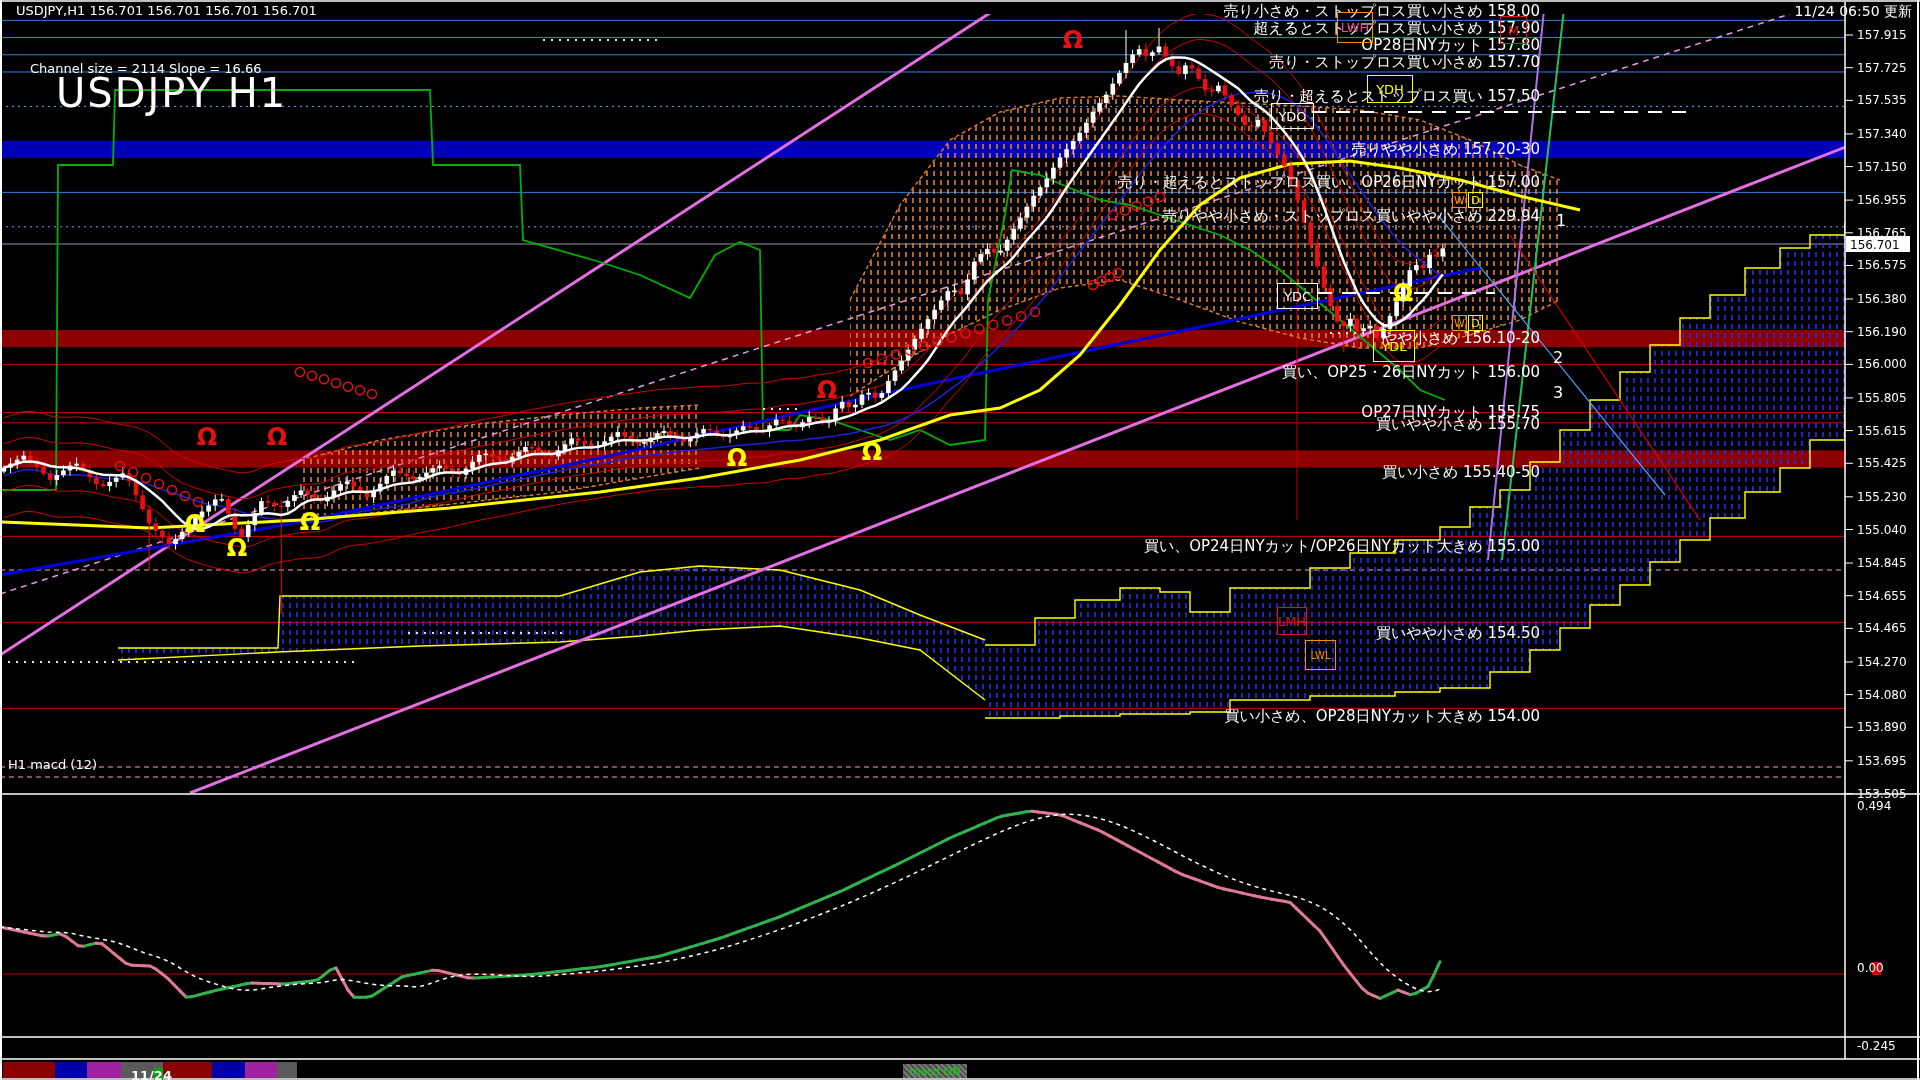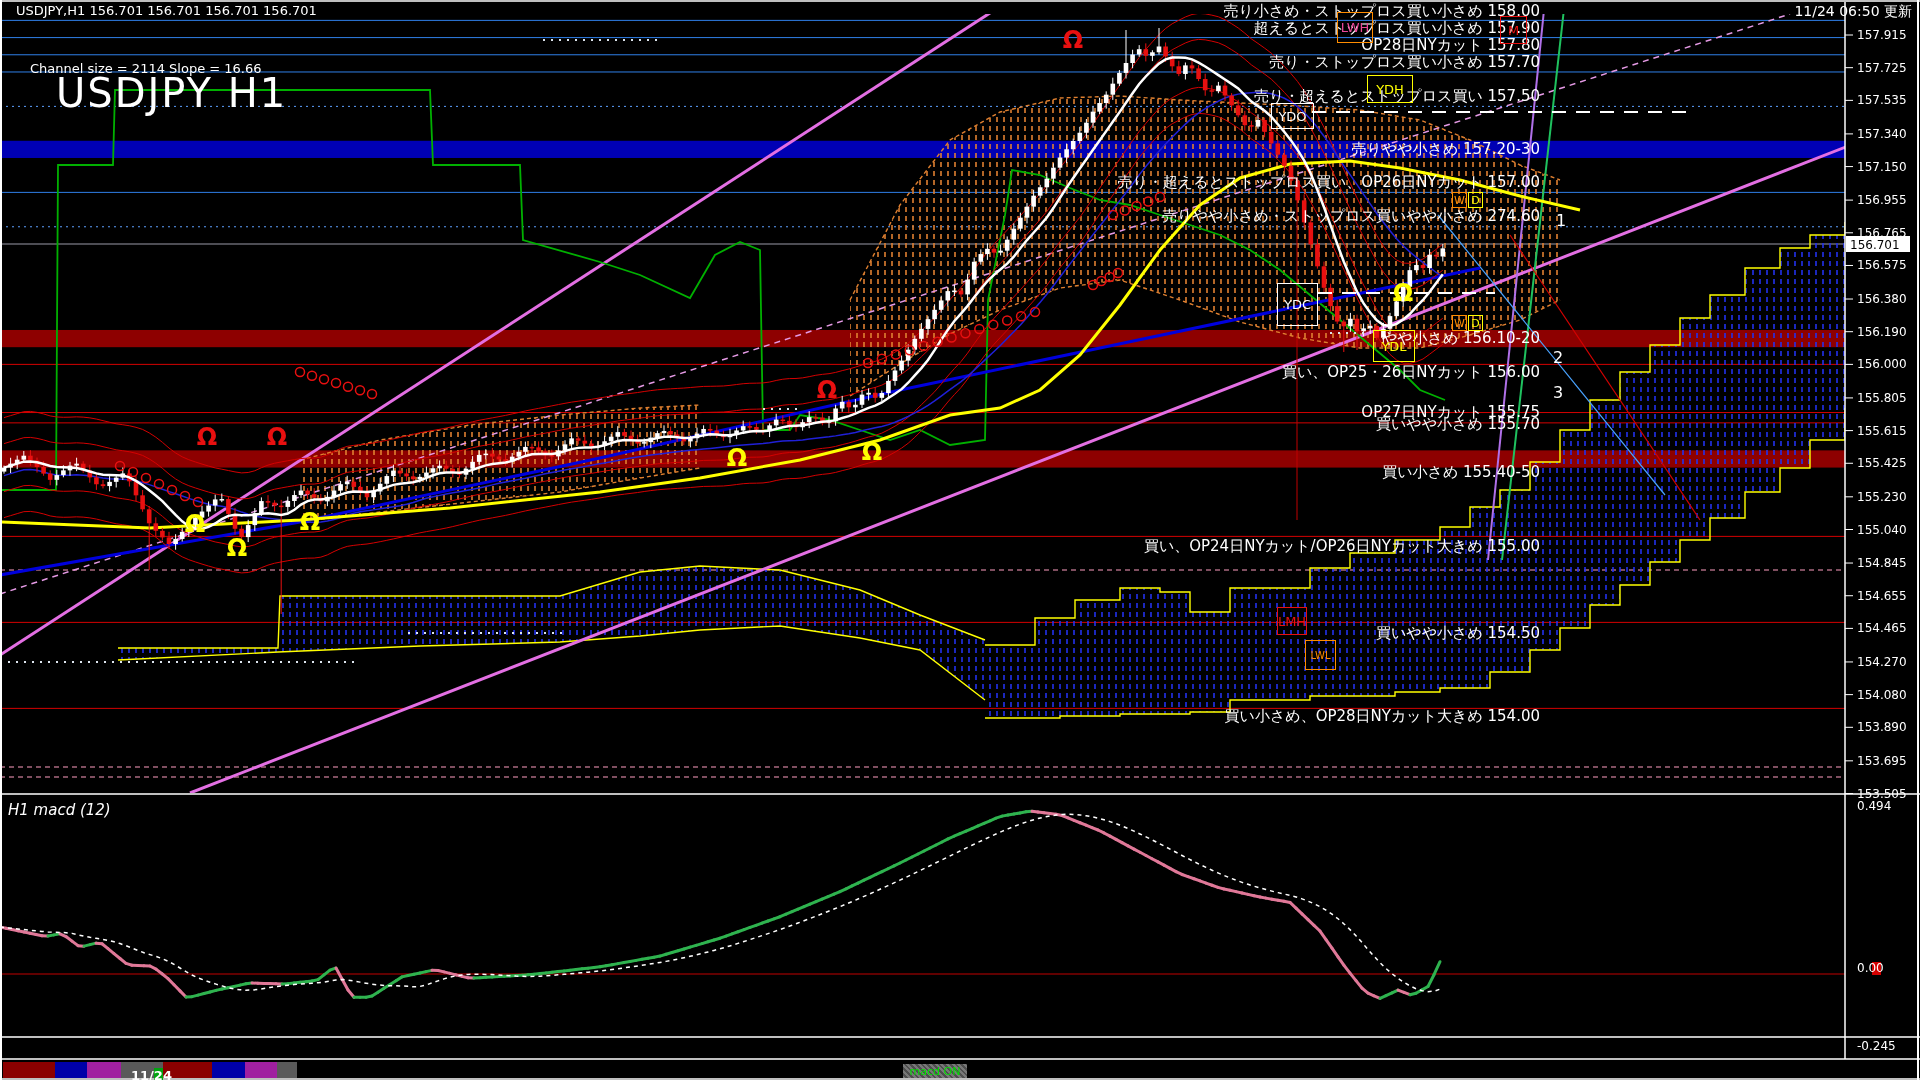--- a/index.html
+++ b/index.html
@@ -896,48 +896,48 @@
       <rect x="163" y="1062" width="49" height="16" fill="#8b0000"></rect>
       <rect x="212" y="1062" width="33" height="16" fill="#0000a8"></rect>
       <rect x="245" y="1062" width="32" height="16" fill="#a020a0"></rect>
       <rect x="277" y="1062" width="20" height="16" fill="#5a5a5a"></rect>
     </svg>
 
   <div class="abs txt" style="left:16px;top:3px;font-size:13px;">USDJPY,H1  156.701 156.701 156.701 156.701</div>
   <div class="abs txt" style="left:30px;top:61px;font-size:13px;">Channel size = 2114 Slope = 16.66</div>
   <div class="abs" id="watermark" style="left:56px;top:70px;">USDJPY H1</div>
   <div class="abs txt" style="right:8px;top:3px;font-size:14px;">11/24 06:50 更新</div>
-  <div class="abs txt" style="left:8px;top:801px;font-size:15px;font-style:italic;">H1  macd (12)</div>
+  <div class="abs txt" style="left:8px;top:757px;font-size:13px;">H1  macd (12)</div>
   <div class="abs" id="macd-btn" style="left:903px;top:1064px;width:64px;height:14px;">macd ON</div>
   <div class="abs txt" style="left:1851px;top:1092px;font-size:16px;">195959</div>
   <div class="abs" id="date-label" style="top: 1032px; left: 131px; margin-top: 36px;"><span>1</span><span>1</span><span>/</span><span class="hl">2</span><span>4</span></div>
   <div id="annotations">
       <div class="ann" style="top: 3px;">売り小さめ・ストップロス買い小さめ 158.00</div>
       <div class="ann" style="top: 20px;">超えるとストップロス買い小さめ 157.90</div>
       <div class="ann" style="top: 37px;">OP28日NYカット 157.80</div>
       <div class="ann" style="top: 54px;">売り・ストップロス買い小さめ 157.70</div>
       <div class="ann" style="top: 88px;">売り・超えるとストップロス買い 157.50</div>
       <div class="ann" style="top: 141px;">売りやや小さめ 157.20-30</div>
       <div class="ann" style="top: 174px;">売り・超えるとストップロス買い、OP26日NYカット 157.00</div>
-      <div class="ann" style="top: 208px;">売りやや小さめ・ストップロス買いやや小さめ 274.60</div>
+      <div class="ann" style="top: 208px;">売りやや小さめ・ストップロス買いやや小さめ 229.94</div>
       <div class="ann" style="top: 330px;">やや小さめ 156.10-20</div>
       <div class="ann" style="top: 364px;">買い、OP25・26日NYカット 156.00</div>
       <div class="ann" style="top: 404px;">OP27日NYカット 155.75</div>
       <div class="ann" style="top: 416px;">買いやや小さめ 155.70</div>
       <div class="ann" style="top: 448px; margin-top: 16px;">買い小さめ 155.40-50</div>
       <div class="ann" style="top: 538px;">買い、OP24日NYカット/OP26日NYカット大きめ 155.00</div>
       <div class="ann" style="top: 625px;">買いやや小さめ 154.50</div>
       <div class="ann" style="top: 708px; margin-left: 46px;">買い小さめ、OP28日NYカット大きめ 154.00</div>
     </div>
   <div id="boxes">
       <div class="lvlbox" style="left: 1337px; top: 12px; width: 36px; height: 31px; border: 1.5px solid rgb(255, 140, 0); color: #ec4899; font-size: 13px;">LWH</div>
       <div class="lvlbox" style="left: 1500px; top: 16px; width: 27px; height: 28px; border: 1.5px solid rgb(232, 16, 16); color: rgb(232, 16, 16); font-size: 13px;">M</div>
       <div class="lvlbox" style="left: 1367px; top: 75px; width: 46px; height: 28px; border: 1.5px solid rgb(255, 255, 0); color: rgb(255, 255, 0); font-size: 13px;">YDH</div>
       <div class="lvlbox" style="left: 1271px; top: 103px; width: 43px; height: 26px; border: 1.5px solid rgb(255, 255, 255); color: rgb(255, 255, 255); font-size: 13px;">YDO</div>
-      <div class="lvlbox" style="left: 1277px; top: 283px; width: 41px; height: 43px; border: 1.5px solid rgb(255, 255, 255); color: rgb(255, 255, 255); font-size: 13px;">YDC</div>
+      <div class="lvlbox" style="left: 1277px; top: 283px; width: 41px; height: 26px; border: 1.5px solid rgb(255, 255, 255); color: rgb(255, 255, 255); font-size: 13px;">YDC</div>
       <div class="lvlbox" style="left: 1373px; top: 330px; width: 42px; height: 32px; border: 1.5px solid rgb(255, 255, 0); color: rgb(255, 255, 0); font-size: 13px;">YDL</div>
       <div class="lvlbox" style="left: 1452px; top: 192px; width: 15px; height: 16px; border: 1.5px solid rgb(255, 140, 0); color: rgb(255, 140, 0); font-size: 11px;">W</div>
       <div class="lvlbox" style="left: 1468px; top: 192px; width: 15px; height: 16px; border: 1.5px solid rgb(255, 255, 0); color: rgb(255, 255, 0); font-size: 11px;">D</div>
       <div class="lvlbox" style="left: 1452px; top: 315px; width: 15px; height: 16px; border: 1.5px solid rgb(255, 140, 0); color: rgb(255, 140, 0); font-size: 11px;">W</div>
       <div class="lvlbox" style="left: 1468px; top: 315px; width: 15px; height: 16px; border: 1.5px solid rgb(255, 255, 0); color: rgb(255, 255, 0); font-size: 11px;">D</div>
       <div class="lvlbox" style="left: 1277px; top: 607px; width: 30px; height: 28px; border: 1.5px solid rgb(232, 16, 16); color: rgb(232, 16, 16); font-size: 13px;">LMH</div>
       <div class="lvlbox" style="left: 1305px; top: 640px; width: 31px; height: 30px; border: 1.5px solid rgb(255, 140, 0); color: rgb(255, 140, 0); font-size: 10px;">LWL</div>
     </div>
 </div>
 

